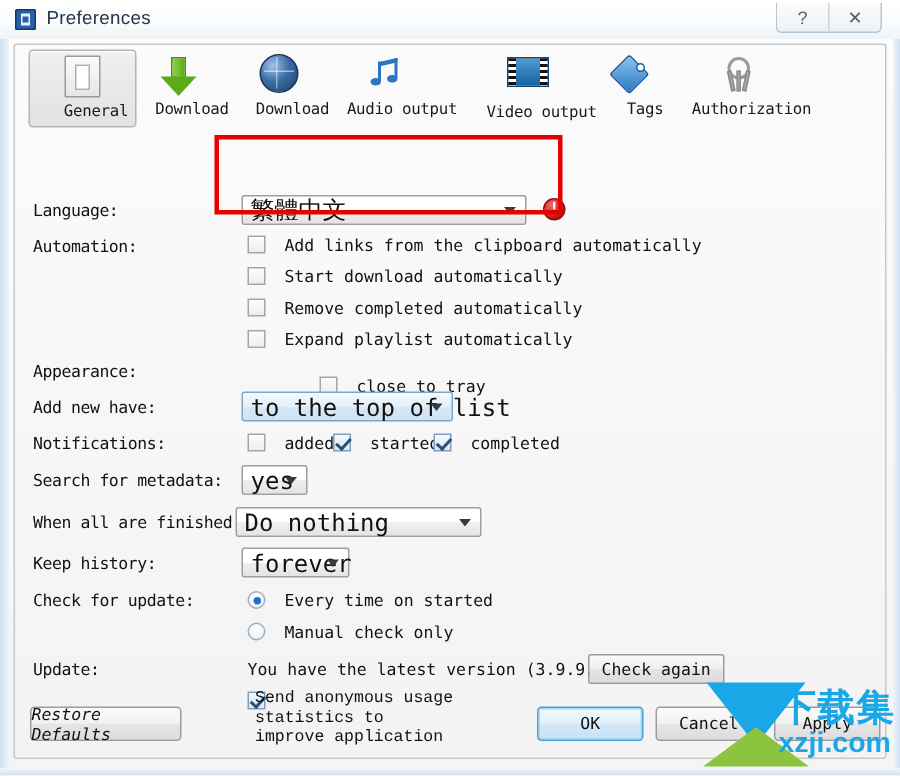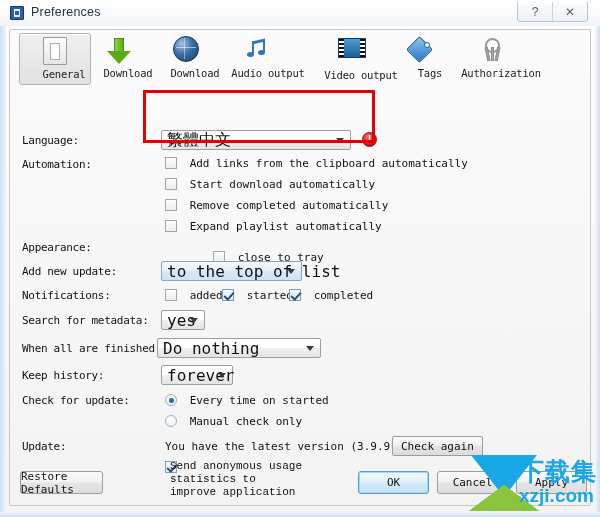--- a/index.html
+++ b/index.html
@@ -593,21 +593,21 @@
         <span class="cb"></span>
         <span class="txt">Expand playlist automatically</span>
       </div>
 
       <div class="lbl" style="top:153px;">Appearance:</div>
       <div class="cbrow" style="left:155px; top:163px;margin-left:48px;">
         <span class="cb"></span>
         <span class="txt">close to tray</span>
       </div>
 
-      <div class="lbl" style="top:177px;">Add new update:</div>
+      <div class="lbl" style="top:177px;">Add new have:</div>
       <div class="ctl" style="top:173px;">
         <div class="combo blue" style="width:141px;">
           <span>to the top of list</span>
           <span class="arrow"></span>
         </div>
       </div>
 
       <div class="lbl" style="top:201px;">Notifications:</div>
       <div class="cbrow" style="left:155px; top:201px;">
         <span class="cb"></span>
@@ -664,21 +664,21 @@
 
       <div class="cbrow" style="left:155px; top:373px;">
         <span class="cb on"></span>
       </div>
       <div class="multiline" style="left:160px; top:372px;font-family:Liberation Mono, monospace;">Send anonymous usage
 statistics to
 improve application</div>
     </div>
 
     <div class="footer">
-      <div class="btn-bottom" style="left:10px; top:12px; width:83px;">Restore Defaults</div>
+      <div class="btn-bottom" style="left:10px; top:12px; width:101px;font-style:italic;">Restore Defaults</div>
       <div class="btn-bottom default" style="left:348px; top:12px; width:71px;">OK</div>
       <div class="btn-bottom" style="left:427px; top:12px; width:71px;">Cancel</div>
       <div class="btn-bottom" style="left:506px; top:12px; width:71px;">Apply</div>
     </div>
   </div>
 
   <div class="redbox" style="left:143px; top:90px; width:232px; height:53px;"></div>
 
   <div class="watermark">
     <div class="wm-arrow-blue"></div>

